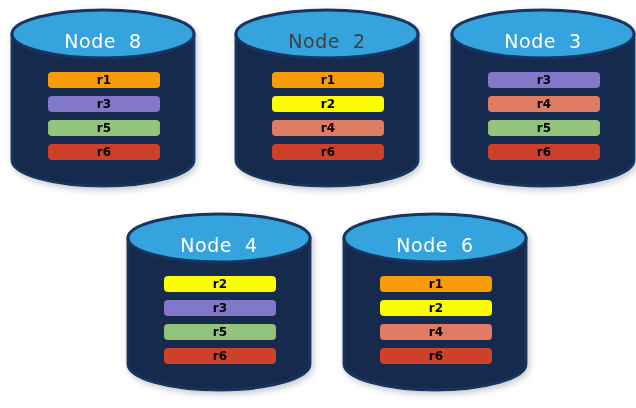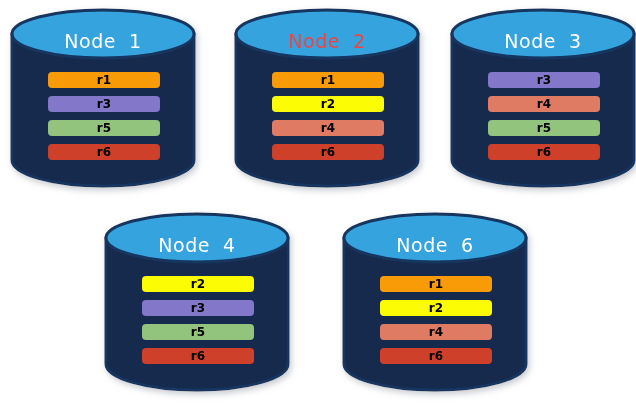--- a/index.html
+++ b/index.html
@@ -89,21 +89,21 @@
       <defs>
         <filter id="softshadow-0" x="-20%" y="-20%" width="140%" height="150%">
           <feDropShadow dx="2" dy="3" stdDeviation="3" flood-color="#9aa0aa" flood-opacity="0.55"></feDropShadow>
         </filter>
       </defs>
       <g filter="url(#softshadow-0)">
         <path class="cyl-body" d="M4,26 L4,152 A91,26 0 0 0 186,152 L186,26 Z" fill="#17294d" stroke="#16355e" stroke-width="3"></path>
         <ellipse class="cyl-top" cx="95" cy="26" rx="91" ry="24" fill="#35a3dd" stroke="#16355e" stroke-width="3"></ellipse>
       </g>
     </svg>
-    <div class="node-label" style="color: rgb(255, 255, 255);">Node  1</div>
+    <div class="node-label" style="color: rgb(255, 255, 255);">Node  8</div>
     <div class="replicas">
         <div class="replica" style="background: rgb(249, 155, 6);">
     <span class="replica-label" style="color: rgb(0, 0, 0);">r1</span>
   </div>
         <div class="replica" style="background: rgb(131, 119, 201);">
     <span class="replica-label" style="color: rgb(0, 0, 0);">r3</span>
   </div>
         <div class="replica" style="background: rgb(146, 196, 125);">
     <span class="replica-label" style="color: rgb(0, 0, 0);">r5</span>
   </div>
@@ -117,21 +117,21 @@
       <defs>
         <filter id="softshadow-1" x="-20%" y="-20%" width="140%" height="150%">
           <feDropShadow dx="2" dy="3" stdDeviation="3" flood-color="#9aa0aa" flood-opacity="0.55"></feDropShadow>
         </filter>
       </defs>
       <g filter="url(#softshadow-1)">
         <path class="cyl-body" d="M4,26 L4,152 A91,26 0 0 0 186,152 L186,26 Z" fill="#17294d" stroke="#16355e" stroke-width="3"></path>
         <ellipse class="cyl-top" cx="95" cy="26" rx="91" ry="24" fill="#35a3dd" stroke="#16355e" stroke-width="3"></ellipse>
       </g>
     </svg>
-    <div class="node-label" style="color: #ef4444;">Node  2</div>
+    <div class="node-label" style="color: #404040;">Node  2</div>
     <div class="replicas">
         <div class="replica" style="background: rgb(249, 155, 6);">
     <span class="replica-label" style="color: rgb(0, 0, 0);">r1</span>
   </div>
         <div class="replica" style="background: rgb(252, 252, 4);">
     <span class="replica-label" style="color: rgb(0, 0, 0);">r2</span>
   </div>
         <div class="replica" style="background: rgb(224, 123, 99);">
     <span class="replica-label" style="color: rgb(0, 0, 0);">r4</span>
   </div>
@@ -161,21 +161,21 @@
     <span class="replica-label" style="color: rgb(0, 0, 0);">r4</span>
   </div>
         <div class="replica" style="background: rgb(146, 196, 125);">
     <span class="replica-label" style="color: rgb(0, 0, 0);">r5</span>
   </div>
         <div class="replica" style="background: rgb(207, 64, 42);">
     <span class="replica-label" style="color: rgb(0, 0, 0);">r6</span>
   </div>
       </div>
   </div>
-    <div class="node" style="left: 102px; top: 212px;">
+    <div class="node" style="left: 124px; top: 212px;">
     <svg class="cyl-svg" viewBox="0 0 190 180" preserveAspectRatio="none">
       <defs>
         <filter id="softshadow-3" x="-20%" y="-20%" width="140%" height="150%">
           <feDropShadow dx="2" dy="3" stdDeviation="3" flood-color="#9aa0aa" flood-opacity="0.55"></feDropShadow>
         </filter>
       </defs>
       <g filter="url(#softshadow-3)">
         <path class="cyl-body" d="M4,26 L4,152 A91,26 0 0 0 186,152 L186,26 Z" fill="#17294d" stroke="#16355e" stroke-width="3"></path>
         <ellipse class="cyl-top" cx="95" cy="26" rx="91" ry="24" fill="#35a3dd" stroke="#16355e" stroke-width="3"></ellipse>
       </g>

